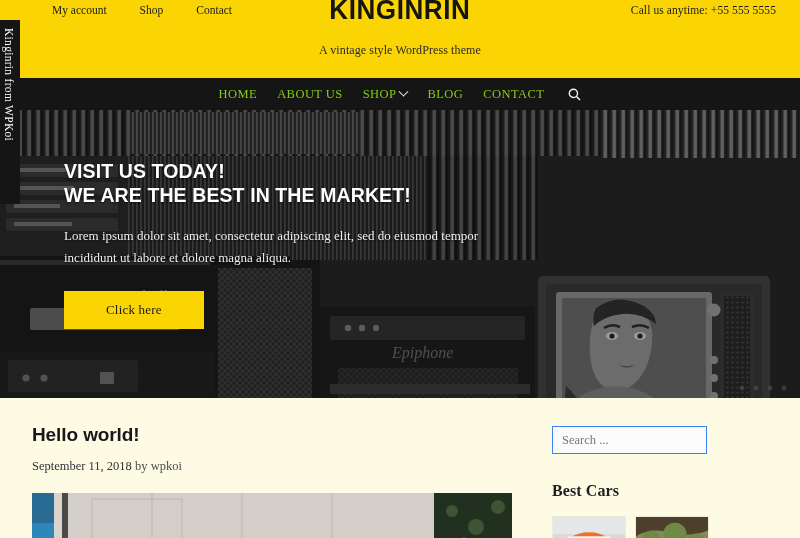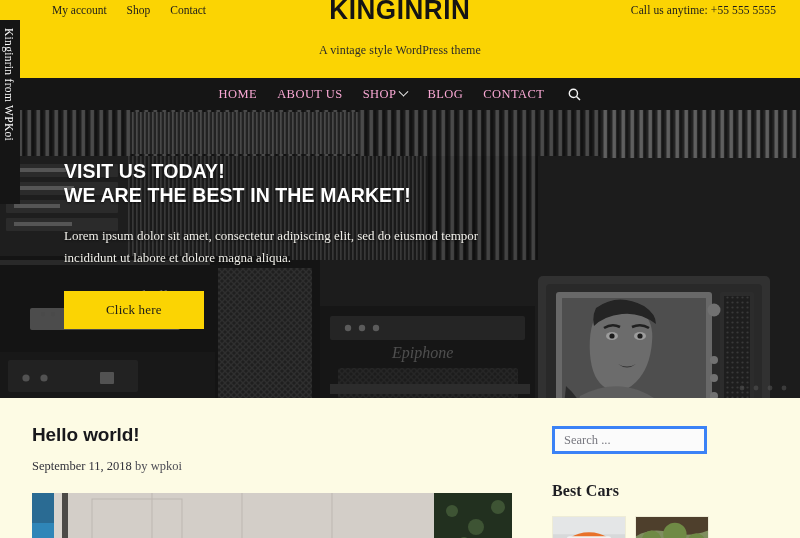--- a/index.html
+++ b/index.html
@@ -21,21 +21,21 @@
   .topbar {
     background: #fbd403;
     height: 20px;
     display: flex;
     align-items: center;
     justify-content: space-between;
     padding: 0 24px 0 52px;
     font-size: 11.5px;
     color: #1c1c1c;
   }
-  .topbar-left { display: flex; gap: 20px; }
+  .topbar-left { display: flex; gap: 33px; }
   .topbar-link { color: #1c1c1c; text-decoration: none; white-space: nowrap; }
   .topbar-right { white-space: nowrap; letter-spacing: .1px; }
 
   
   .masthead {
     background: #fbd403;
     height: 58px;
     display: flex;
     flex-direction: column;
     align-items: center;
@@ -67,21 +67,21 @@
     justify-content: center;
     position: relative;
     z-index: 5;
   }
   .nav-items {
     display: flex;
     align-items: center;
     gap: 20px;
   }
   .nav-link {
-    color: #f9a8d4;
+    color: #84cc16;
     text-decoration: none;
     font-size: 12.5px;
     letter-spacing: .45px;
     display: flex;
     align-items: center;
     gap: 4px;
     white-space: nowrap;
   }
   .chev {
     display: inline-block;
@@ -192,21 +192,21 @@
     width: 100%;
     position: relative;
     overflow: hidden;
   }
 
   .side-col { width: 180px; padding-top: 2px; }
   .search-input {
     width: 155px;
     height: 28px;
     background: #fbfbfb;
-    border: 3px solid #3b82f6;
+    border: 1px solid #3b82f6;
     font-family: "Liberation Serif", serif;
     font-size: 12.5px;
     color: #4a4a52;
     padding: 0 9px;
     outline: none;
   }
   .search-input::placeholder { color: #77777f; }
   .widget-title {
     margin-top: 28px;
     font-size: 16px;

